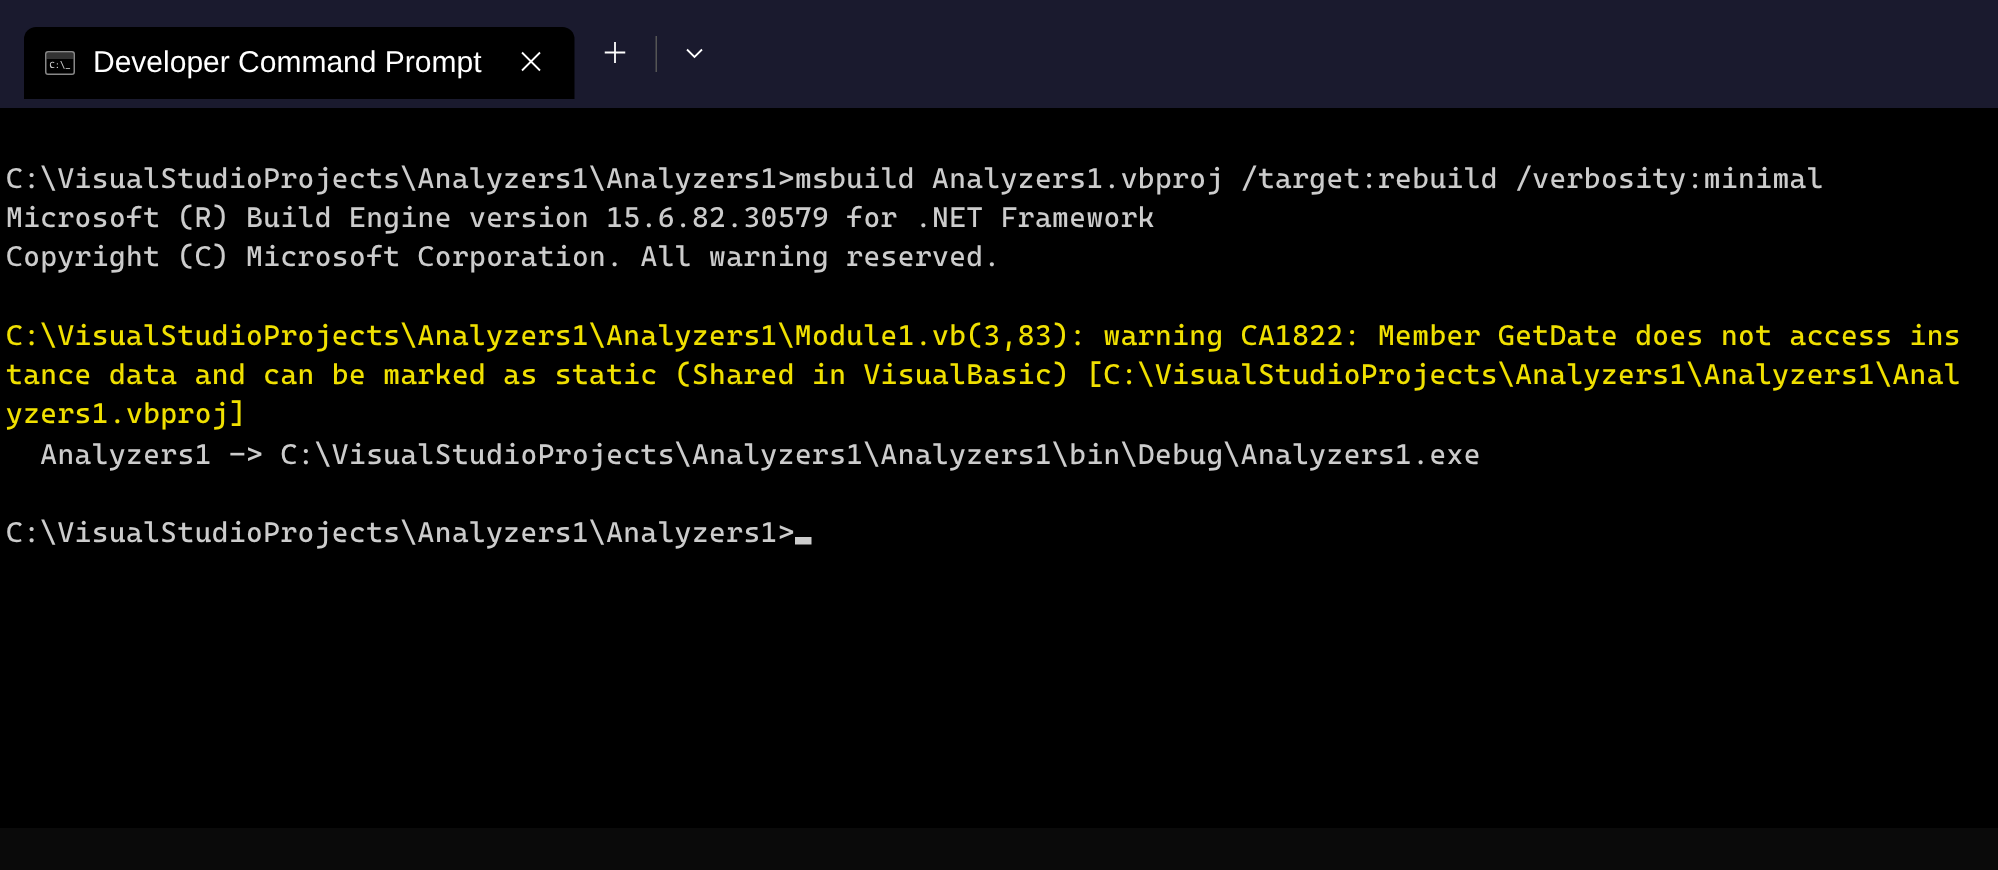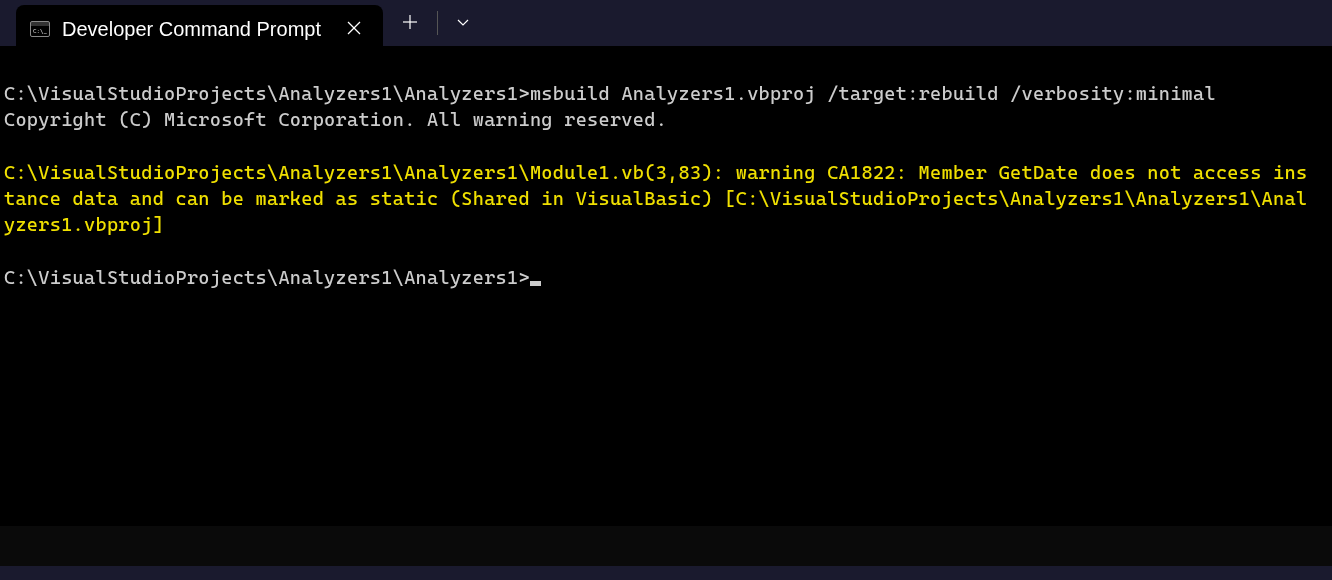--- a/index.html
+++ b/index.html
@@ -8,21 +8,21 @@
       box-sizing: border-box;
     }
     body {
       width: 1332px;
       height: 580px;
       background: #1a1a2e;
       font-family: 'Cascadia Mono', 'Consolas', monospace;
       overflow: hidden;
     }
     .title-bar {
-      height: 46px;
+      height: 72px;
       background: #1a1a2e;
       display: flex;
       align-items: center;
       padding-left: 16px;
     }
     .tab {
       height: 48px;
       background: #000000;
       display: flex;
       align-items: center;
@@ -140,20 +140,22 @@
   <span class="tab-divider"></span>
   <span class="dropdown-btn">
     <svg width="14" height="10" viewBox="0 0 14 10">
       <polyline points="2,2 7,7 12,2" stroke="#fff" stroke-width="1.2" fill="none"></polyline>
     </svg>
   </span>
 </div>
 
 <div class="terminal-area">
   <div class="terminal-line"><span class="prompt-text">C:\VisualStudioProjects\Analyzers1\Analyzers1&gt;</span><span>msbuild Analyzers1.vbproj /target:rebuild /verbosity:minimal</span></div>
+  <div class="terminal-line">Microsoft (R) Build Engine version 15.6.82.30579 for .NET Framework</div>
   <div class="terminal-line">Copyright (C) Microsoft Corporation. All warning reserved.</div>
   <div class="terminal-line">&nbsp;</div>
   <div class="terminal-line warning-text">C:\VisualStudioProjects\Analyzers1\Analyzers1\Module1.vb(3,83): warning CA1822: Member GetDate does not access instance data and can be marked as static (Shared in VisualBasic) [C:\VisualStudioProjects\Analyzers1\Analyzers1\Analyzers1.vbproj]</div>
+  <div class="terminal-line">  Analyzers1 -&gt; C:\VisualStudioProjects\Analyzers1\Analyzers1\bin\Debug\Analyzers1.exe</div>
   <div class="terminal-line">&nbsp;</div>
   <div class="terminal-line"><span class="prompt-text">C:\VisualStudioProjects\Analyzers1\Analyzers1&gt;</span><span class="cursor-block"></span></div>
 </div>
 
 <div class="bottom-bar"></div>
 
 </body></html>

